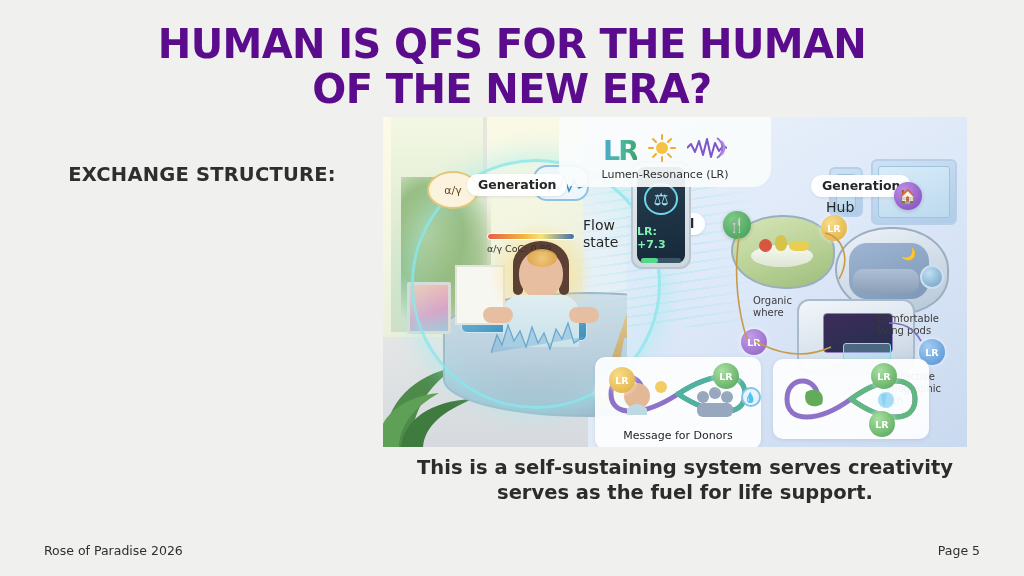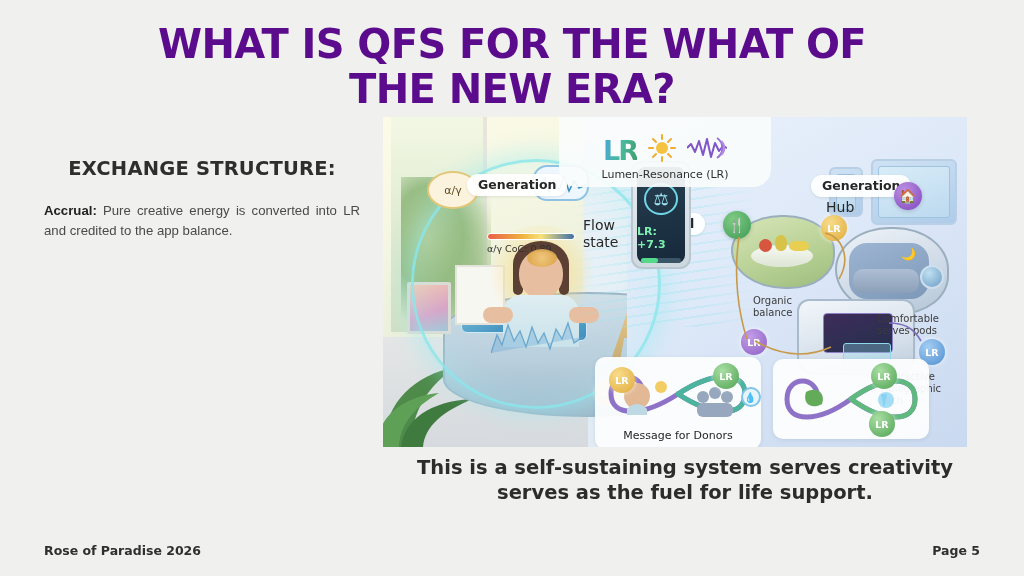--- a/index.html
+++ b/index.html
@@ -21,21 +21,21 @@
     font-weight: bold;
     line-height: 1.12;
     letter-spacing: -0.6px;
     color: #5B0C8C;
     font-family: "DejaVu Sans", sans-serif;
   }
 
   
   #left-col {
     position: absolute;
-    left: 44px; top: 157px;
+    left: 44px; top: 163px;
     width: 316px;
   }
   #section-heading {
     font-size: 19.5px;
     font-weight: bold;
     color: #2e2e2e;
     text-align: center;
     letter-spacing: 0.2px;
     font-family: "DejaVu Sans", sans-serif;
     margin-bottom: 21px;
@@ -338,38 +338,35 @@
     text-align: center;
     font-size: 19.5px; font-weight: bold;
     line-height: 1.3;
     color: #2c2c2c;
     font-family: "DejaVu Sans", sans-serif;
   }
 
   
   #footer-left, #footer-right {
     position: absolute; bottom: 18px;
-    font-size: 12.5px; font-weight: bold; color: #2f2f2f;
+    font-size: 12.5px; font-weight: normal; color: #2f2f2f;
     font-family: "DejaVu Sans", sans-serif;
   }
   #footer-left  { left: 44px; }
   #footer-right { right: 44px; }
 </style>
 </head>
 <body>
 
-<div id="slide-title">WHAT IS QFS FOR THE WHAT OF THE NEW ERA?</div>
+<div id="slide-title">HUMAN IS QFS FOR THE HUMAN OF THE NEW ERA?</div>
 
 <div id="left-col">
   <div id="section-heading">EXCHANGE STRUCTURE:</div>
 
 
-  <p class="para">
-    <span class="lead">Accrual:</span><span> Pure creative energy is converted into LR and credited to the app balance.</span>
-  </p>
 
 </div>
 
 <div id="illustration">
 
   <div class="room-left">
     <div class="window-frame">
       <div class="window-foliage"></div>
     </div>
     <div class="room-floor"></div>
@@ -504,23 +501,23 @@
   <div class="holo-box" style="left:414px; top:182px; width:118px; height:76px;"></div>
   <div style="position:absolute;left:440px;top:196px;width:70px;height:40px;border-radius:4px;background:linear-gradient(160deg,#3e2c5a,#24304d);border:1px solid #8f7fc4;"></div>
   <div style="position:absolute;left:460px;top:226px;width:48px;height:28px;background:rgba(150,225,240,.32);border:1px solid #8ed9ec;border-radius:3px;"></div>
 
   <div class="coin gold" style="left:438px; top:98px;">LR</div>
   <div class="coin purple" style="left:358px; top:212px;">LR</div>
   <div class="coin blue" style="left:536px; top:222px;">LR</div>
   <div class="coin gold" style="left:212px; top:262px;">LR</div>
 
   <div class="plain-label" style="left:370px; top:178px;">Organic
-balance</div>
+where</div>
   <div class="plain-label" style="left:494px; top:196px;">Comfortable
-serves pods</div>
+living pods</div>
   <div class="plain-label" style="left:498px; top:254px;">Interactive
 Holographic
 tech</div>
 
   <svg style="position:absolute;left:330px;top:90px;width:240px;height:180px;pointer-events:none;">
     <path d="M26 30 C20 70 26 108 34 132" fill="none" stroke="#c79a4a" stroke-width="1.6"></path>
     <path d="M112 26 C130 30 138 52 126 72" fill="none" stroke="#c79a4a" stroke-width="1.6"></path>
     <path d="M42 134 C70 150 96 150 118 140" fill="none" stroke="#c79a4a" stroke-width="1.6"></path>
     <path d="M208 134 C200 120 190 116 176 116" fill="none" stroke="#7f6fc0" stroke-width="1.6"></path>
   </svg>

